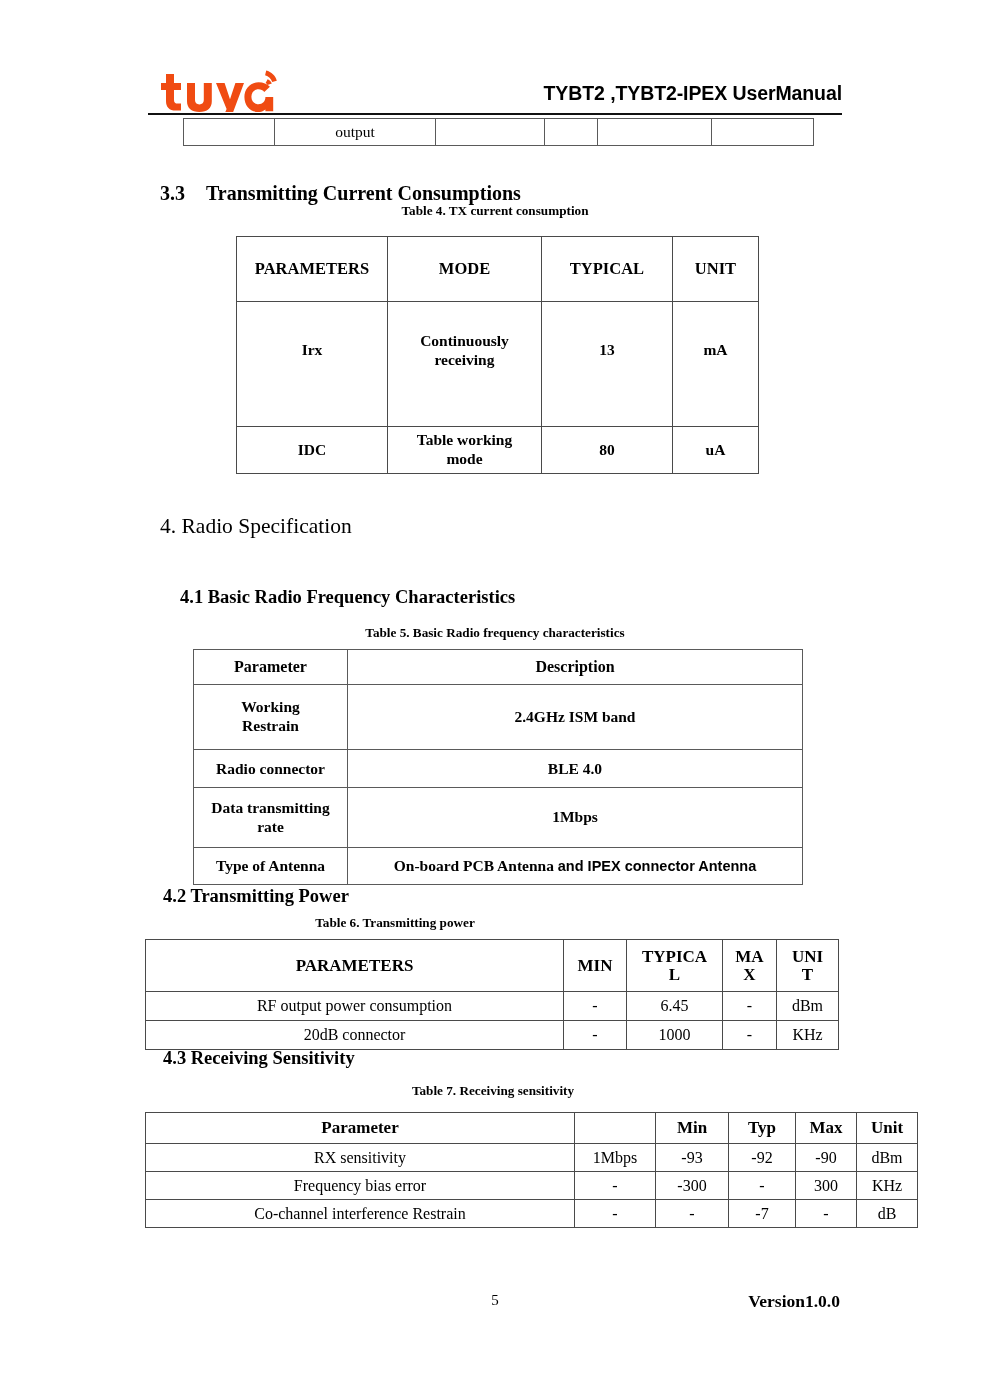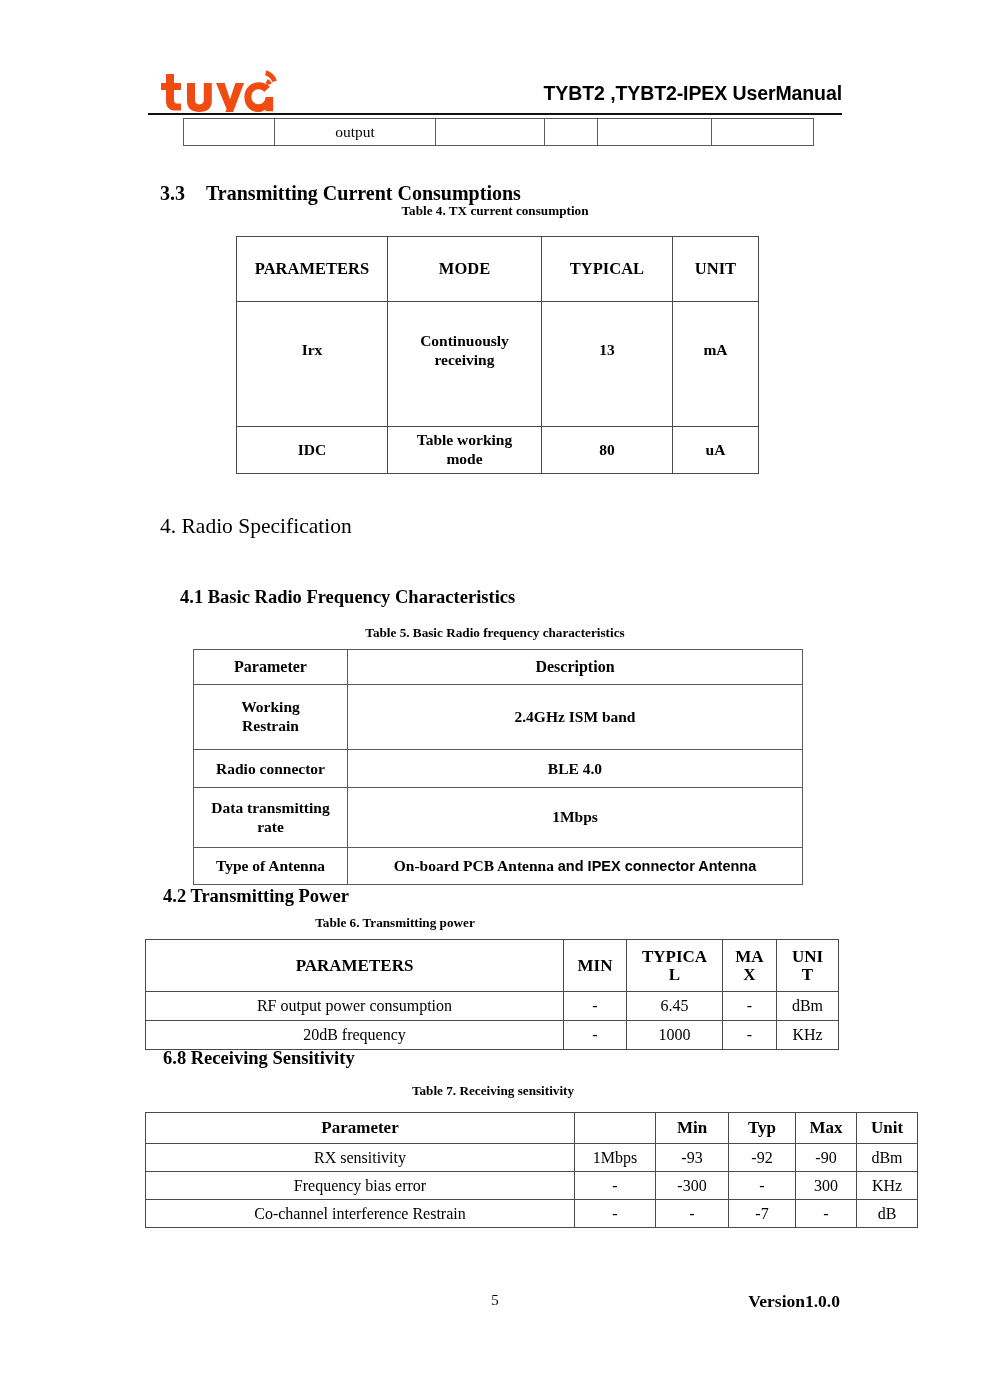--- a/index.html
+++ b/index.html
@@ -352,31 +352,31 @@
           </td>
         </tr>
         <tr class="body">
           <td>RF output power consumption</td>
           <td>-</td>
           <td>6.45</td>
           <td>-</td>
           <td>dBm</td>
         </tr>
         <tr class="body">
-          <td>20dB frequency</td>
+          <td>20dB connector</td>
           <td>-</td>
           <td>1000</td>
           <td>-</td>
           <td>KHz</td>
         </tr>
       </tbody>
     </table>
   </div>
 
-  <div class="h-sub" style="left:163px; top:1048px;">6.8 Receiving Sensitivity</div>
+  <div class="h-sub" style="left:163px; top:1048px;">4.3 Receiving Sensitivity</div>
 
   <div class="tbl-caption" style="left:0; top:1083px; width:986px;">Table 7. Receiving sensitivity</div>
 
   <div class="t7-wrap">
     <table class="doc t7">
       <tbody>
         <tr class="hdr">
           <td class="col-p">Parameter</td>
           <td class="col-cond"></td>
           <td class="col-min">Min</td>

